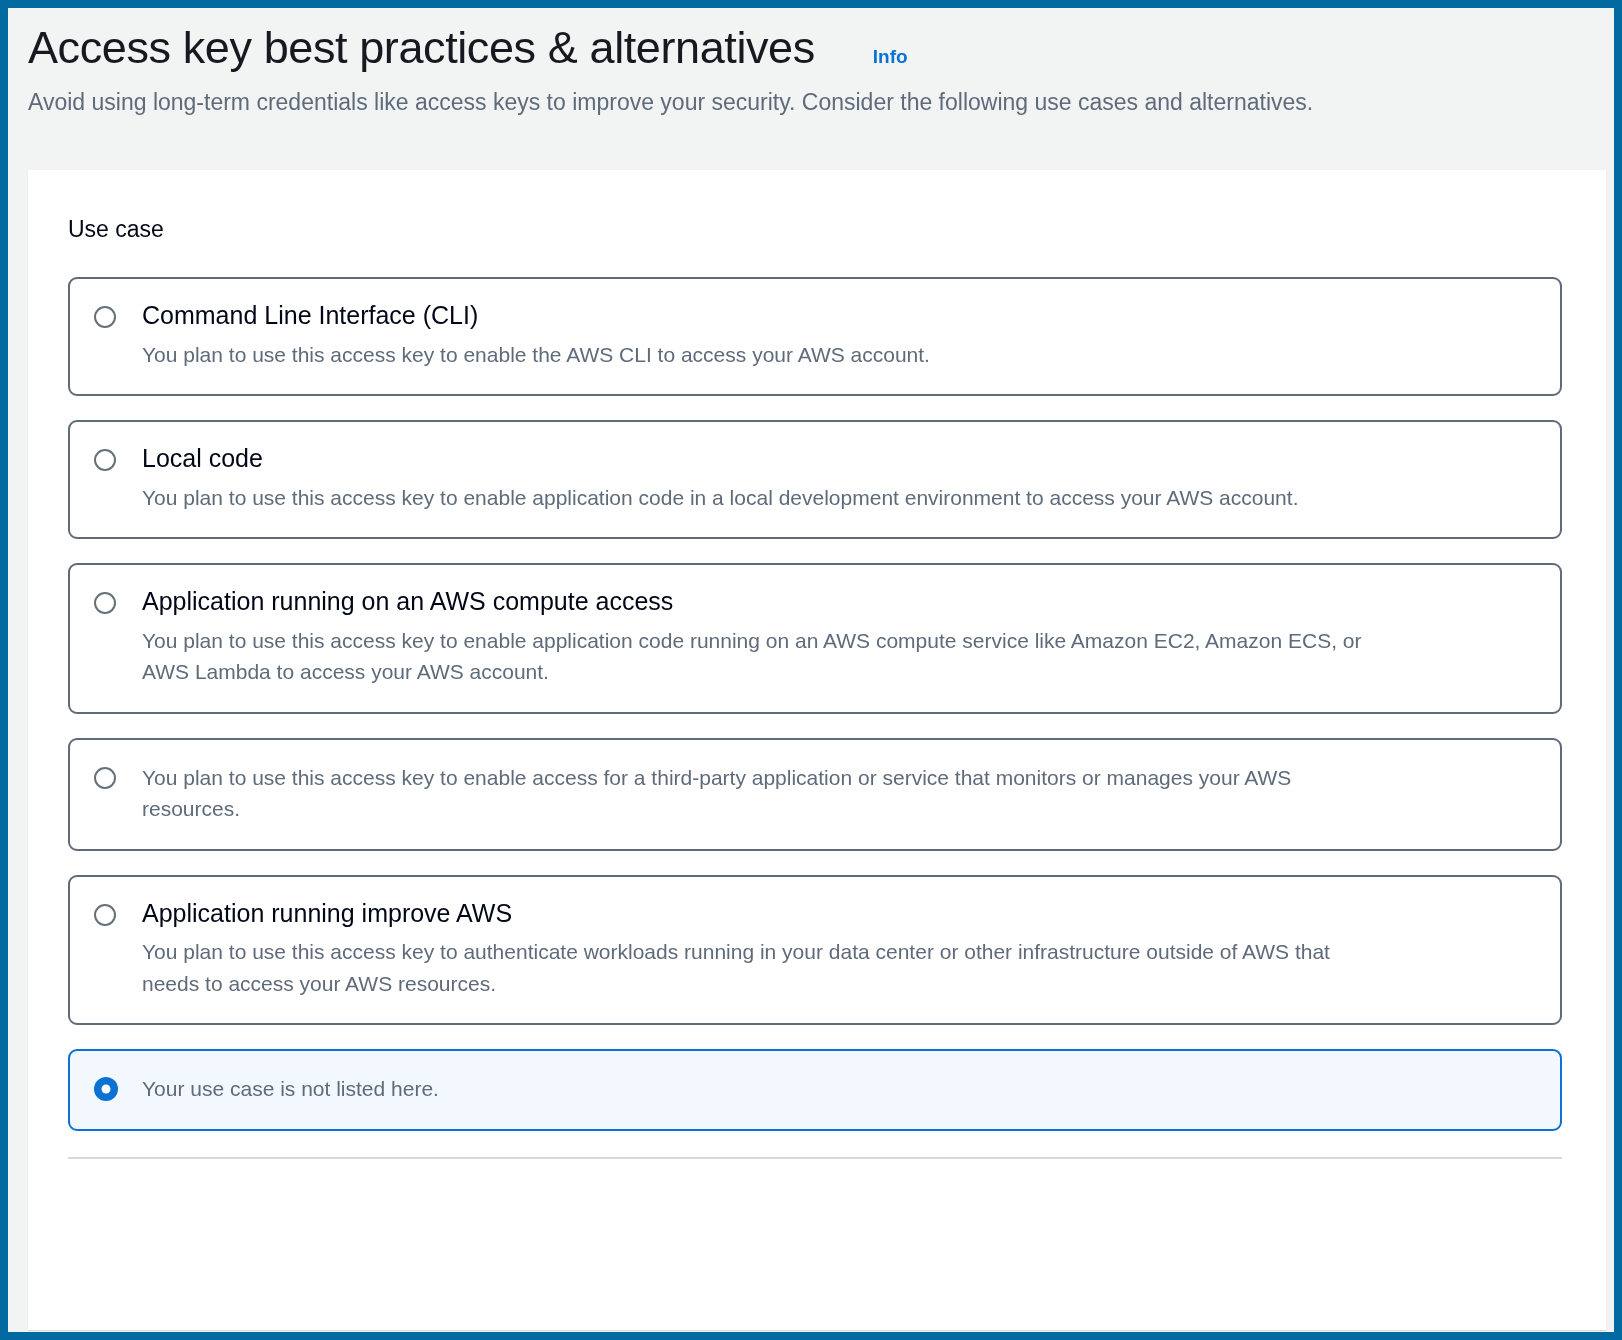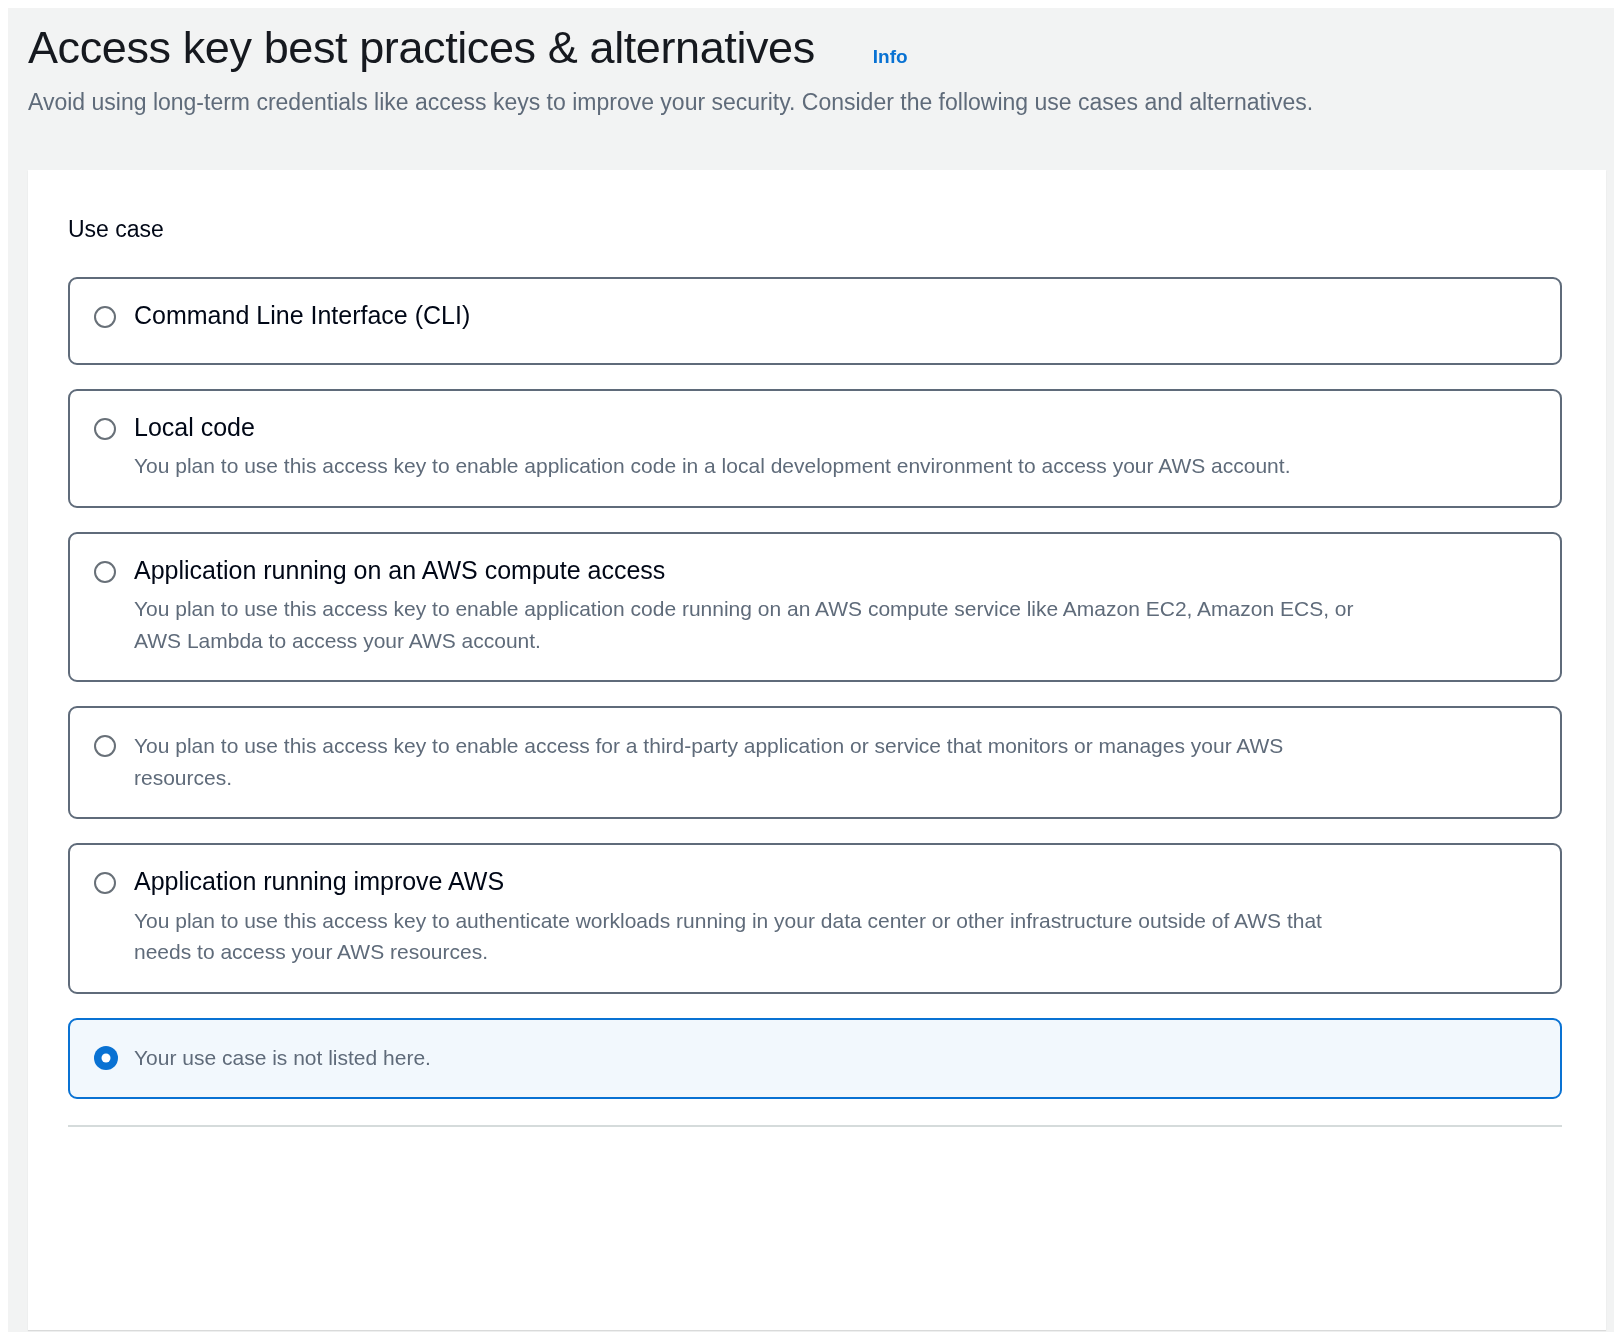--- a/index.html
+++ b/index.html
@@ -15,21 +15,21 @@
     font-family: "Liberation Sans", "DejaVu Sans", sans-serif;
     overflow: hidden;
   }
 
   
   .screen {
     position: absolute;
     left: 0; top: 0;
     width: 1622px;
     height: 1340px;
-    background: #ffffff;
+    background: #0369a1;
     padding: 8px 8px 8px 8px;
   }
 
   .viewport {
     position: relative;
     width: 1606px;
     height: 1324px;
     background: #f2f3f3;
     overflow: hidden;
   }
@@ -108,21 +108,21 @@
     display: block;
   }
   .tile.selected {
     border-color: #0972d3;
     background: #f2f8fd;
   }
 
   .tile-inner {
     display: flex;
     align-items: flex-start;
-    gap: 0;
+    gap: 8px;
   }
 
   
   .radio {
     flex: 0 0 auto;
     width: 22px;
     height: 22px;
     border-radius: 50%;
     border: 2px solid #687078;
     background: #ffffff;
@@ -193,20 +193,21 @@
 
       <div class="field-label">Use case</div>
 
       <div class="radio-group">
 
         <label class="tile">
           <div class="tile-inner">
             <span class="radio"></span>
             <div class="tile-text">
               <div class="tile-title">Command Line Interface (CLI)</div>
+              <div class="tile-desc">You plan to use this access key to enable the AWS CLI to access your AWS account.</div>
             </div>
           </div>
         </label>
 
         <label class="tile">
           <div class="tile-inner">
             <span class="radio"></span>
             <div class="tile-text">
               <div class="tile-title">Local code</div>
               <div class="tile-desc">You plan to use this access key to enable application code in a local development environment to access your AWS account.</div>

